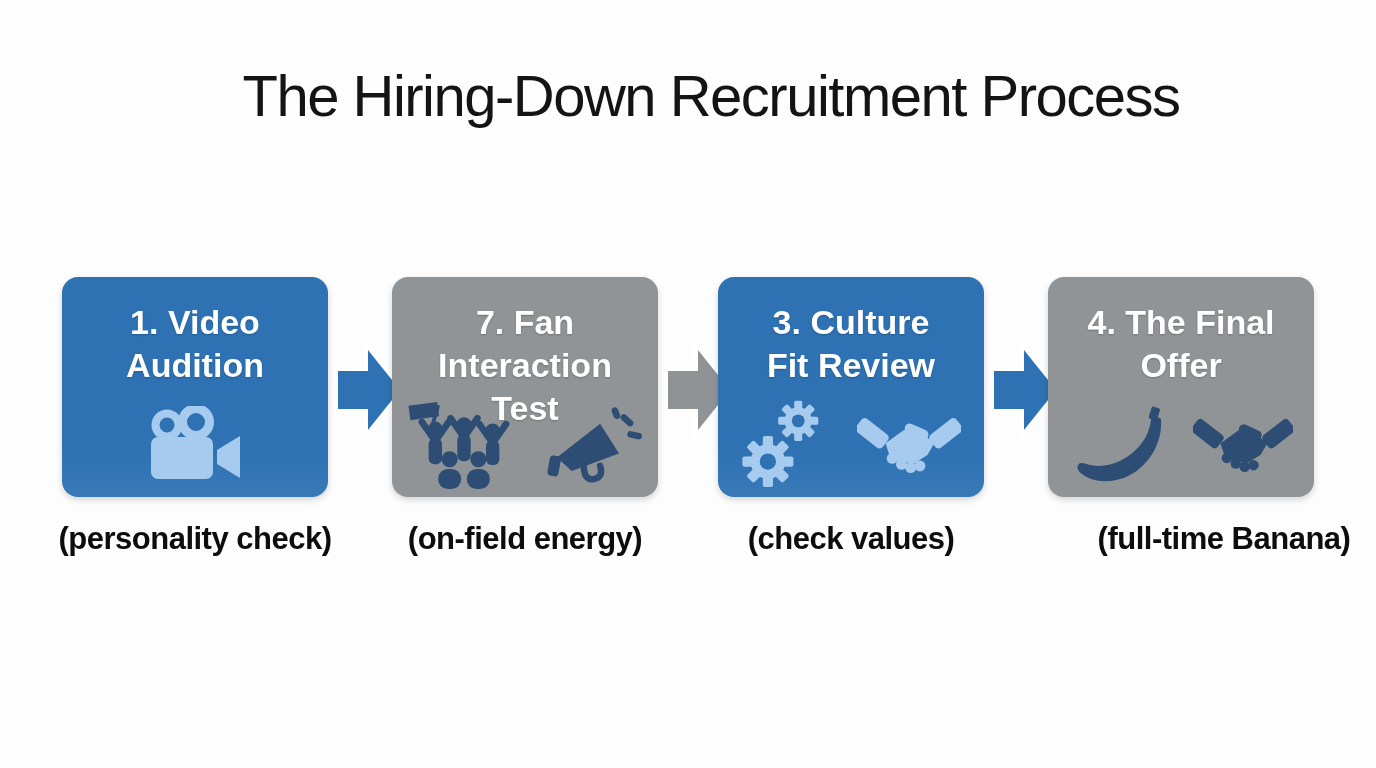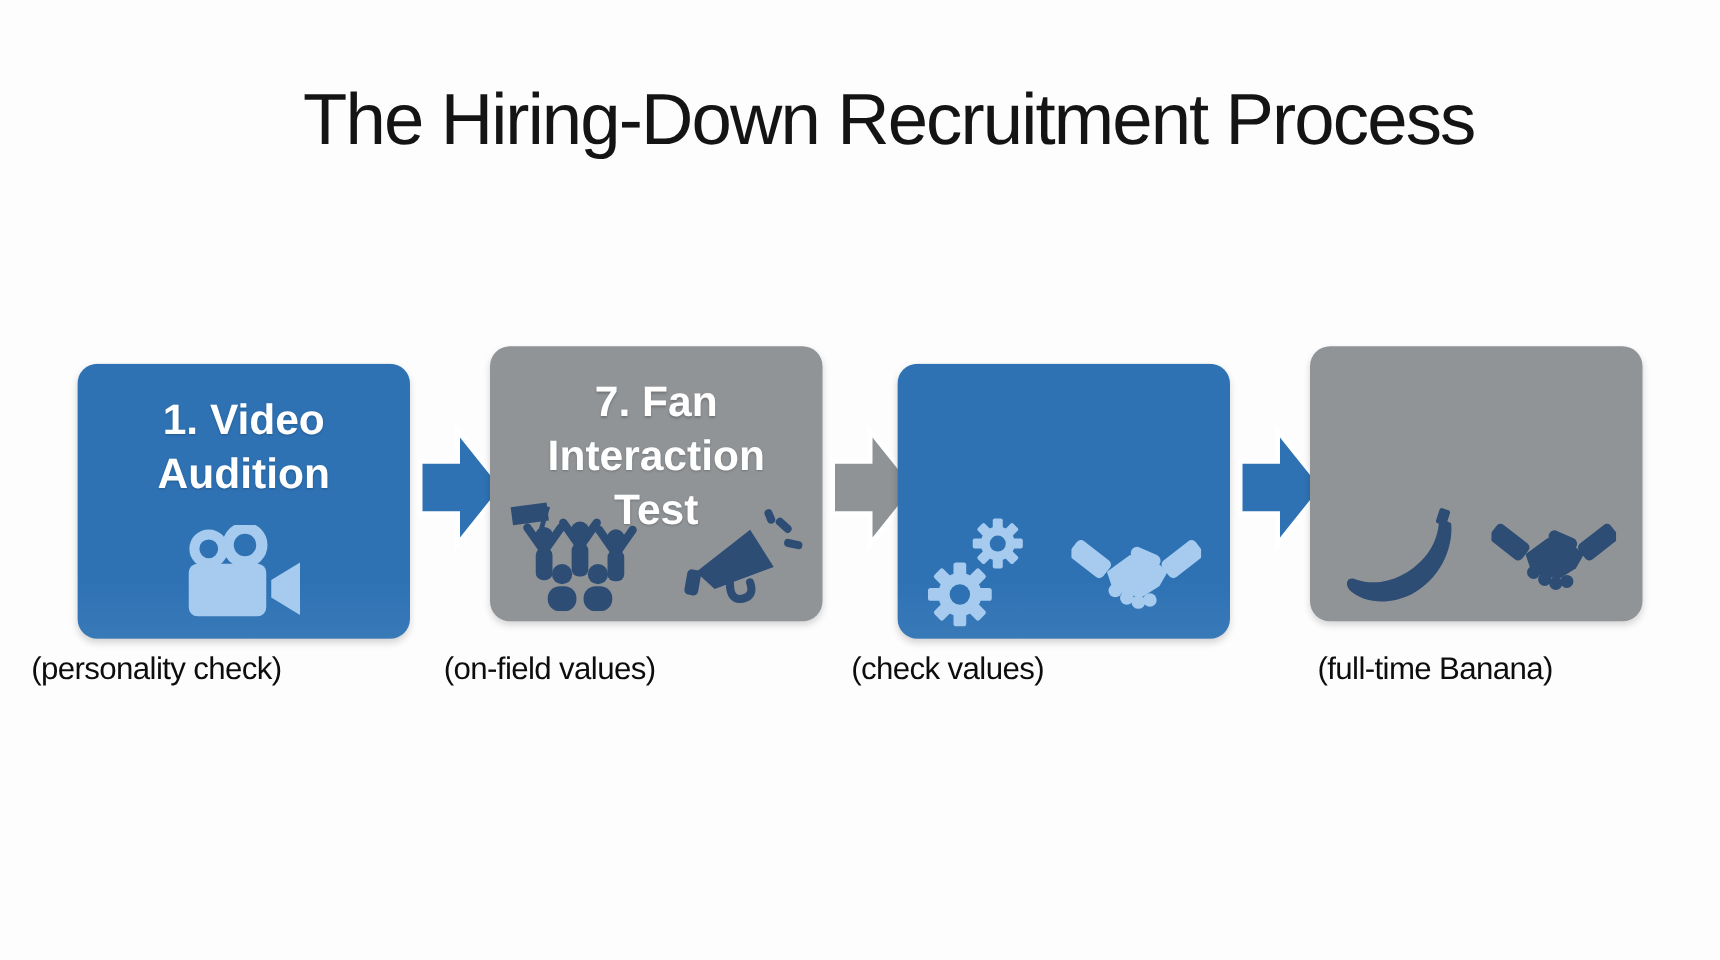--- a/index.html
+++ b/index.html
@@ -10,40 +10,40 @@
   }
   .title {
     position:absolute; top:62px; left:0; width:1376px;
     text-align:center; font-size:58px; font-weight:normal;
     letter-spacing:-1.5px; color: var(--title-text, #141414); margin-left: 23px;
   }
   .step {
     position:absolute; top:277px; width:266px; height:220px;
     border-radius:16px; box-shadow:0 3px 6px rgba(0,0,0,.16);
   }
-  .step-blue { background: linear-gradient(180deg, var(--step-blue) 0%, var(--step-blue) 78%, rgba(255,255,255,.14) 140%), var(--step-blue); background-color: var(--step-blue); margin-top: 14px; }
+  .step-blue { background: linear-gradient(180deg, var(--step-blue) 0%, var(--step-blue) 78%, rgba(255,255,255,.14) 140%), var(--step-blue); background-color: var(--step-blue); }
   .step-gray { background: var(--step-gray); }
   .step-label {
     color: var(--step-text, #fff); font-weight:bold; font-size:34px;
     line-height:1.26; text-align:center; white-space:pre-line;
     padding-top:24px; text-shadow:0 1px 2px rgba(0,0,0,.22);
   }
   .icon-row {
     position:absolute; left:0; right:0; bottom:6px; height:92px;
     display:flex; justify-content:center; align-items:center; gap:24px;
   }
   .icon-light { color: var(--icon-light, #a6cbee); }
   .icon-dark  { color: var(--icon-dark,  #2d4d74); }
   .arrow { position:absolute; top:340px; width:64px; height:100px; overflow:visible; }
   .arrow polygon { stroke:#ffffff; stroke-width:8; stroke-linejoin:miter; paint-order:stroke; }
   .arrow-blue polygon { fill: var(--arrow-blue, #2e72b4); }
   .arrow-gray polygon { fill: var(--arrow-gray, #8f9396); }
   .caption {
-    position:absolute; top:521px; width:340px; text-align:left;
-    font-size:25px; font-weight:400; letter-spacing:-0.5px;
+    position:absolute; top:521px; width:340px; text-align:center;
+    font-size:31px; font-weight:700; letter-spacing:-0.5px;
     color: var(--caption-text, #0d0d0d);
   }
   .defs-hidden { position:absolute; width:0; height:0; overflow:hidden; }
 </style>
 </head>
 <body>
 
 <svg class="defs-hidden" aria-hidden="true">
   <defs>
     <symbol id="sym-camera" viewBox="0 0 104 78">
@@ -157,42 +157,46 @@
         <use href="#sym-megaphone"></use>
       </svg>
   </div>
 </div>
 
 <svg class="arrow arrow-gray" style="left:668px" viewBox="0 0 64 100">
   <polygon points="0,31 30,31 30,10 62,50 30,90 30,69 0,69"></polygon>
 </svg>
 
 <div class="step step-blue" style="left:718px">
+  <div class="step-label">3. Culture
+Fit Review</div>
   <div class="icon-row" style="gap:30px">
     <svg class="icon-light" width="86" height="90" viewBox="0 0 90 95">
       <use href="#sym-gear" x="38" y="0" width="44" height="44"></use>
       <use href="#sym-gear" x="0" y="37" width="56" height="56"></use>
     </svg>
     <svg class="icon-light" width="104" height="68" viewBox="0 0 124 80">
         <use href="#sym-handshake"></use>
       </svg>
   </div>
 </div>
 
 <svg class="arrow arrow-blue" style="left:994px" viewBox="0 0 64 100">
   <polygon points="0,31 30,31 30,10 62,50 30,90 30,69 0,69"></polygon>
 </svg>
 
 <div class="step step-gray" style="left:1048px">
+  <div class="step-label">4. The Final
+Offer</div>
   <div class="icon-row" style="gap:26px">
     <svg class="icon-dark" width="98" height="80" viewBox="0 0 100 82">
         <use href="#sym-banana"></use>
       </svg>
     <svg class="icon-dark" width="100" height="66" viewBox="0 0 124 80">
         <use href="#sym-handshake"></use>
       </svg>
   </div>
 </div>
 
 <div class="caption" style="left:25px">(personality check)</div>
-<div class="caption" style="left:355px">(on-field values)</div>
+<div class="caption" style="left:355px">(on-field energy)</div>
 <div class="caption" style="left:681px">(check values)</div>
 <div class="caption" style="left:1054px">(full-time Banana)</div>
 
 </body></html>

